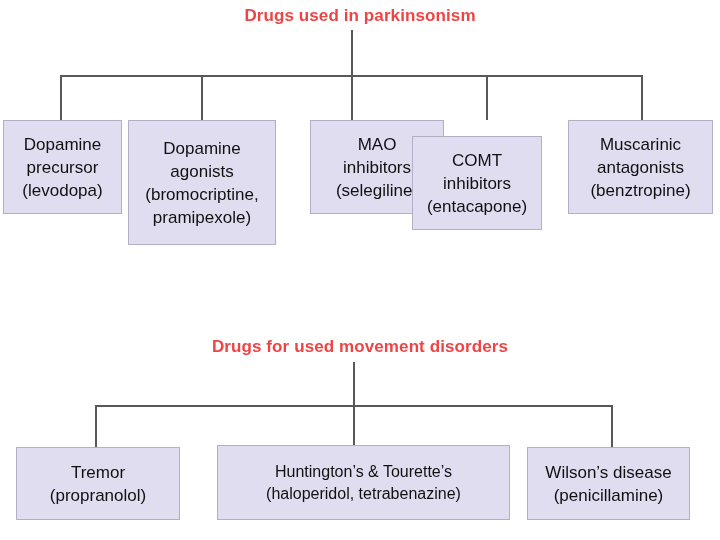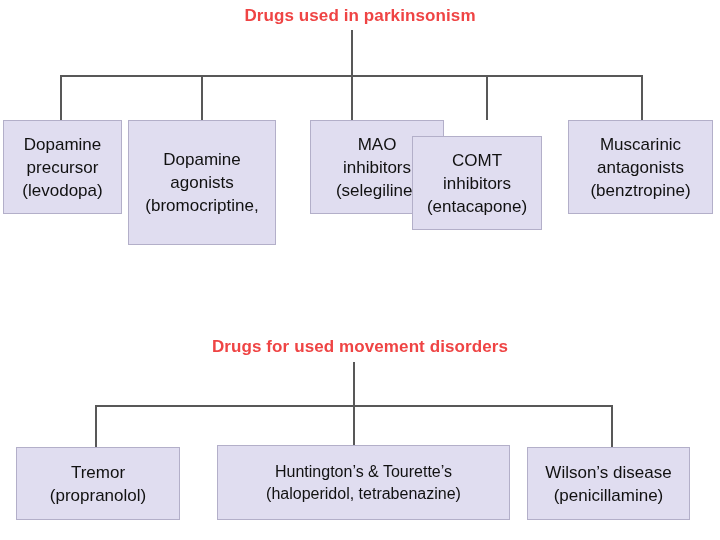--- a/index.html
+++ b/index.html
@@ -88,20 +88,21 @@
   <div class="node" style="left:3px; top:120px; width:119px; height:94px;">
     <span class="ln">Dopamine</span>
     <span class="ln">precursor</span>
     <span class="ln">(levodopa)</span>
   </div>
 
   <div class="node" style="left:128px; top:120px; width:148px; height:125px;">
     <span class="ln">Dopamine</span>
     <span class="ln">agonists</span>
     <span class="ln">(bromocriptine,</span>
+    <span class="ln">pramipexole)</span>
   </div>
 
   <div class="node" style="left:270px; top:120px; width:134px; height:94px;margin-left:40px;">
     <span class="ln">MAO</span>
     <span class="ln">inhibitors</span>
     <span class="ln">(selegiline)</span>
   </div>
 
   <div class="node" style="left:412px; top:136px; width:130px; height:94px;">
     <span class="ln">COMT</span>

